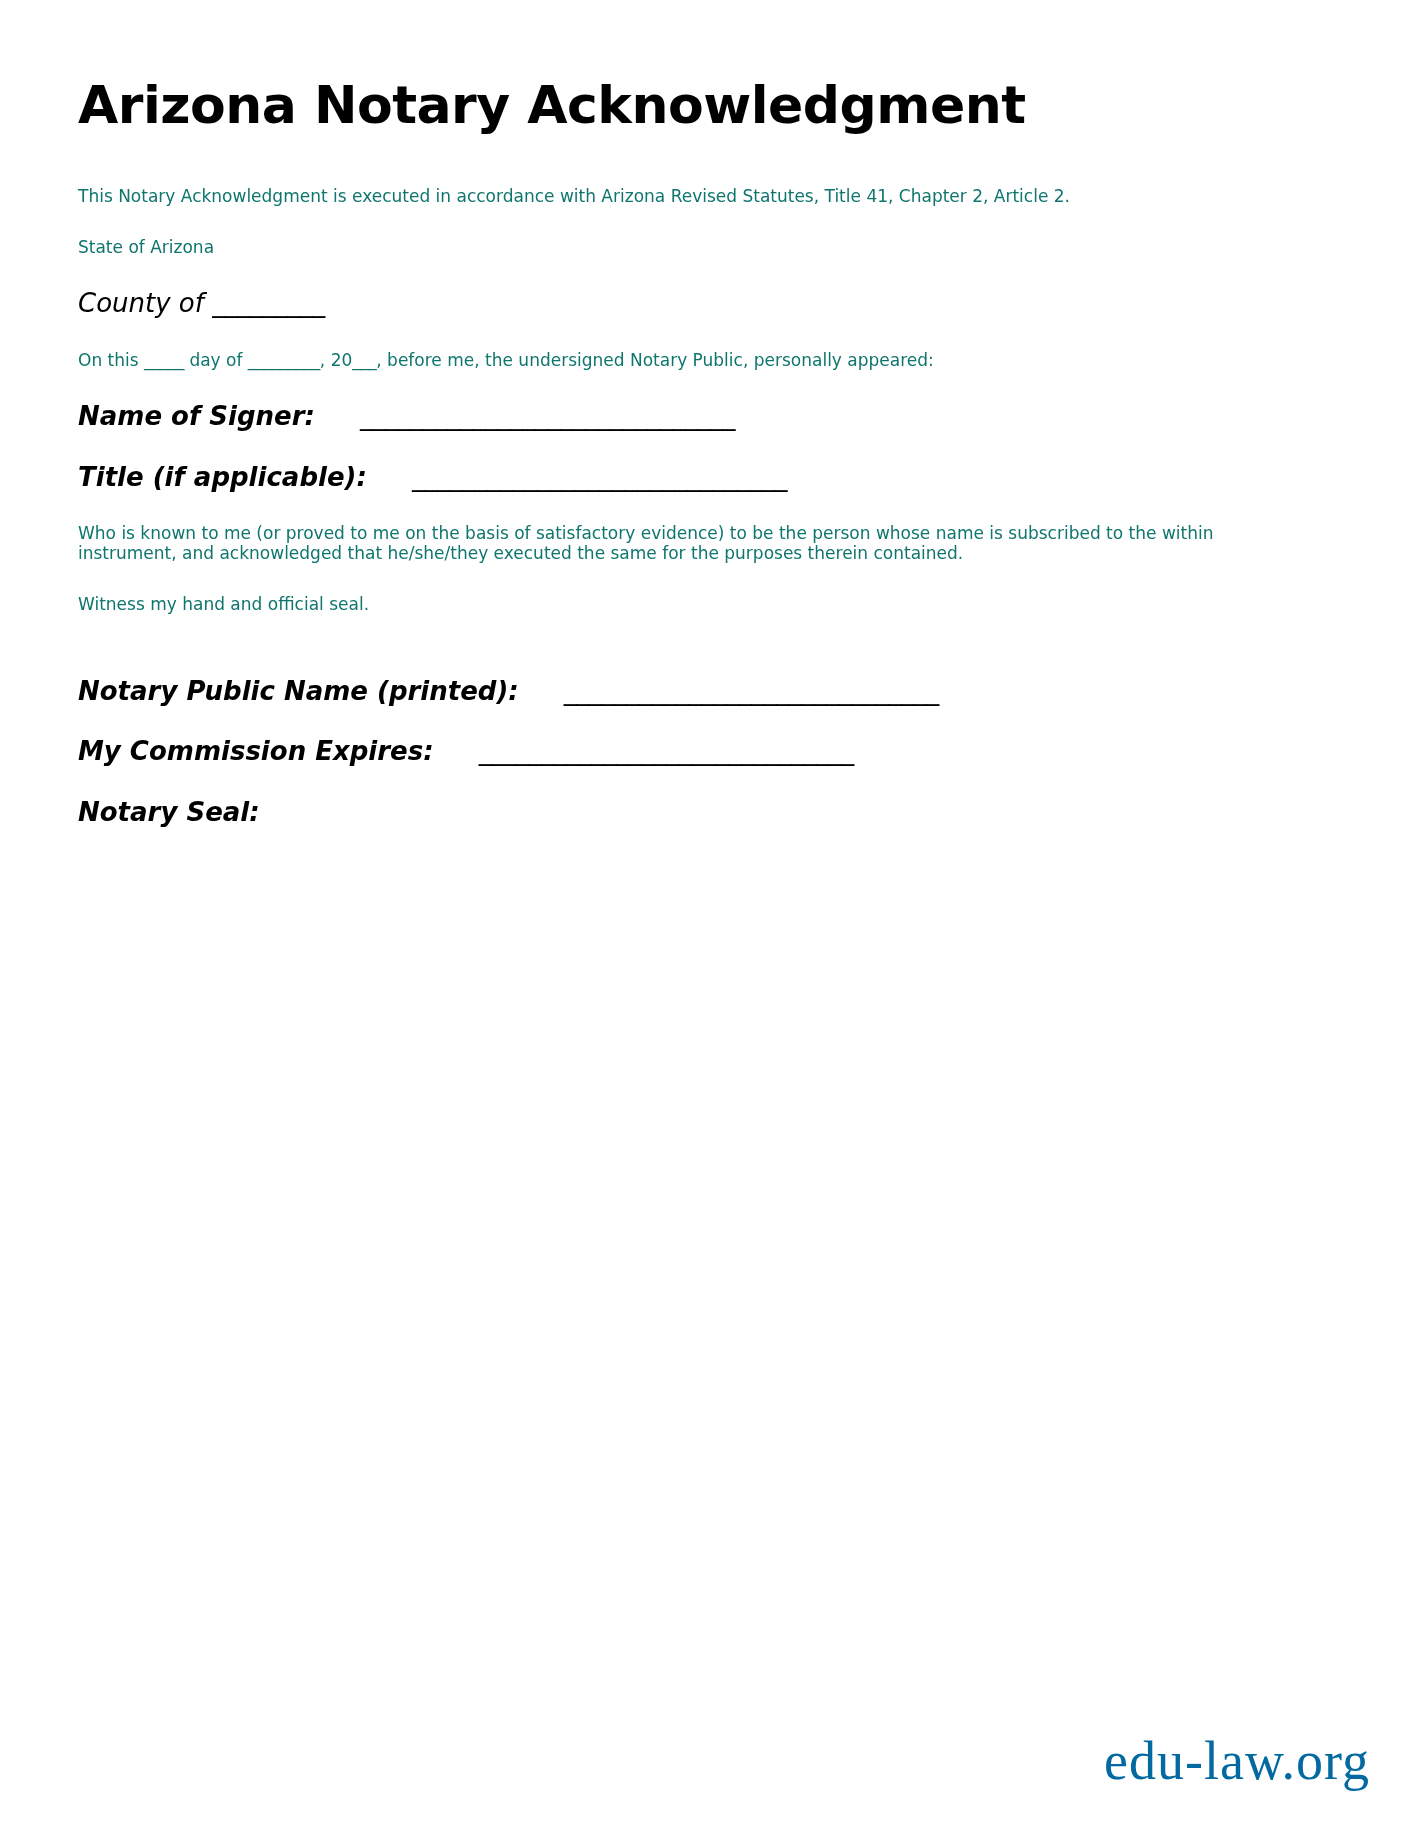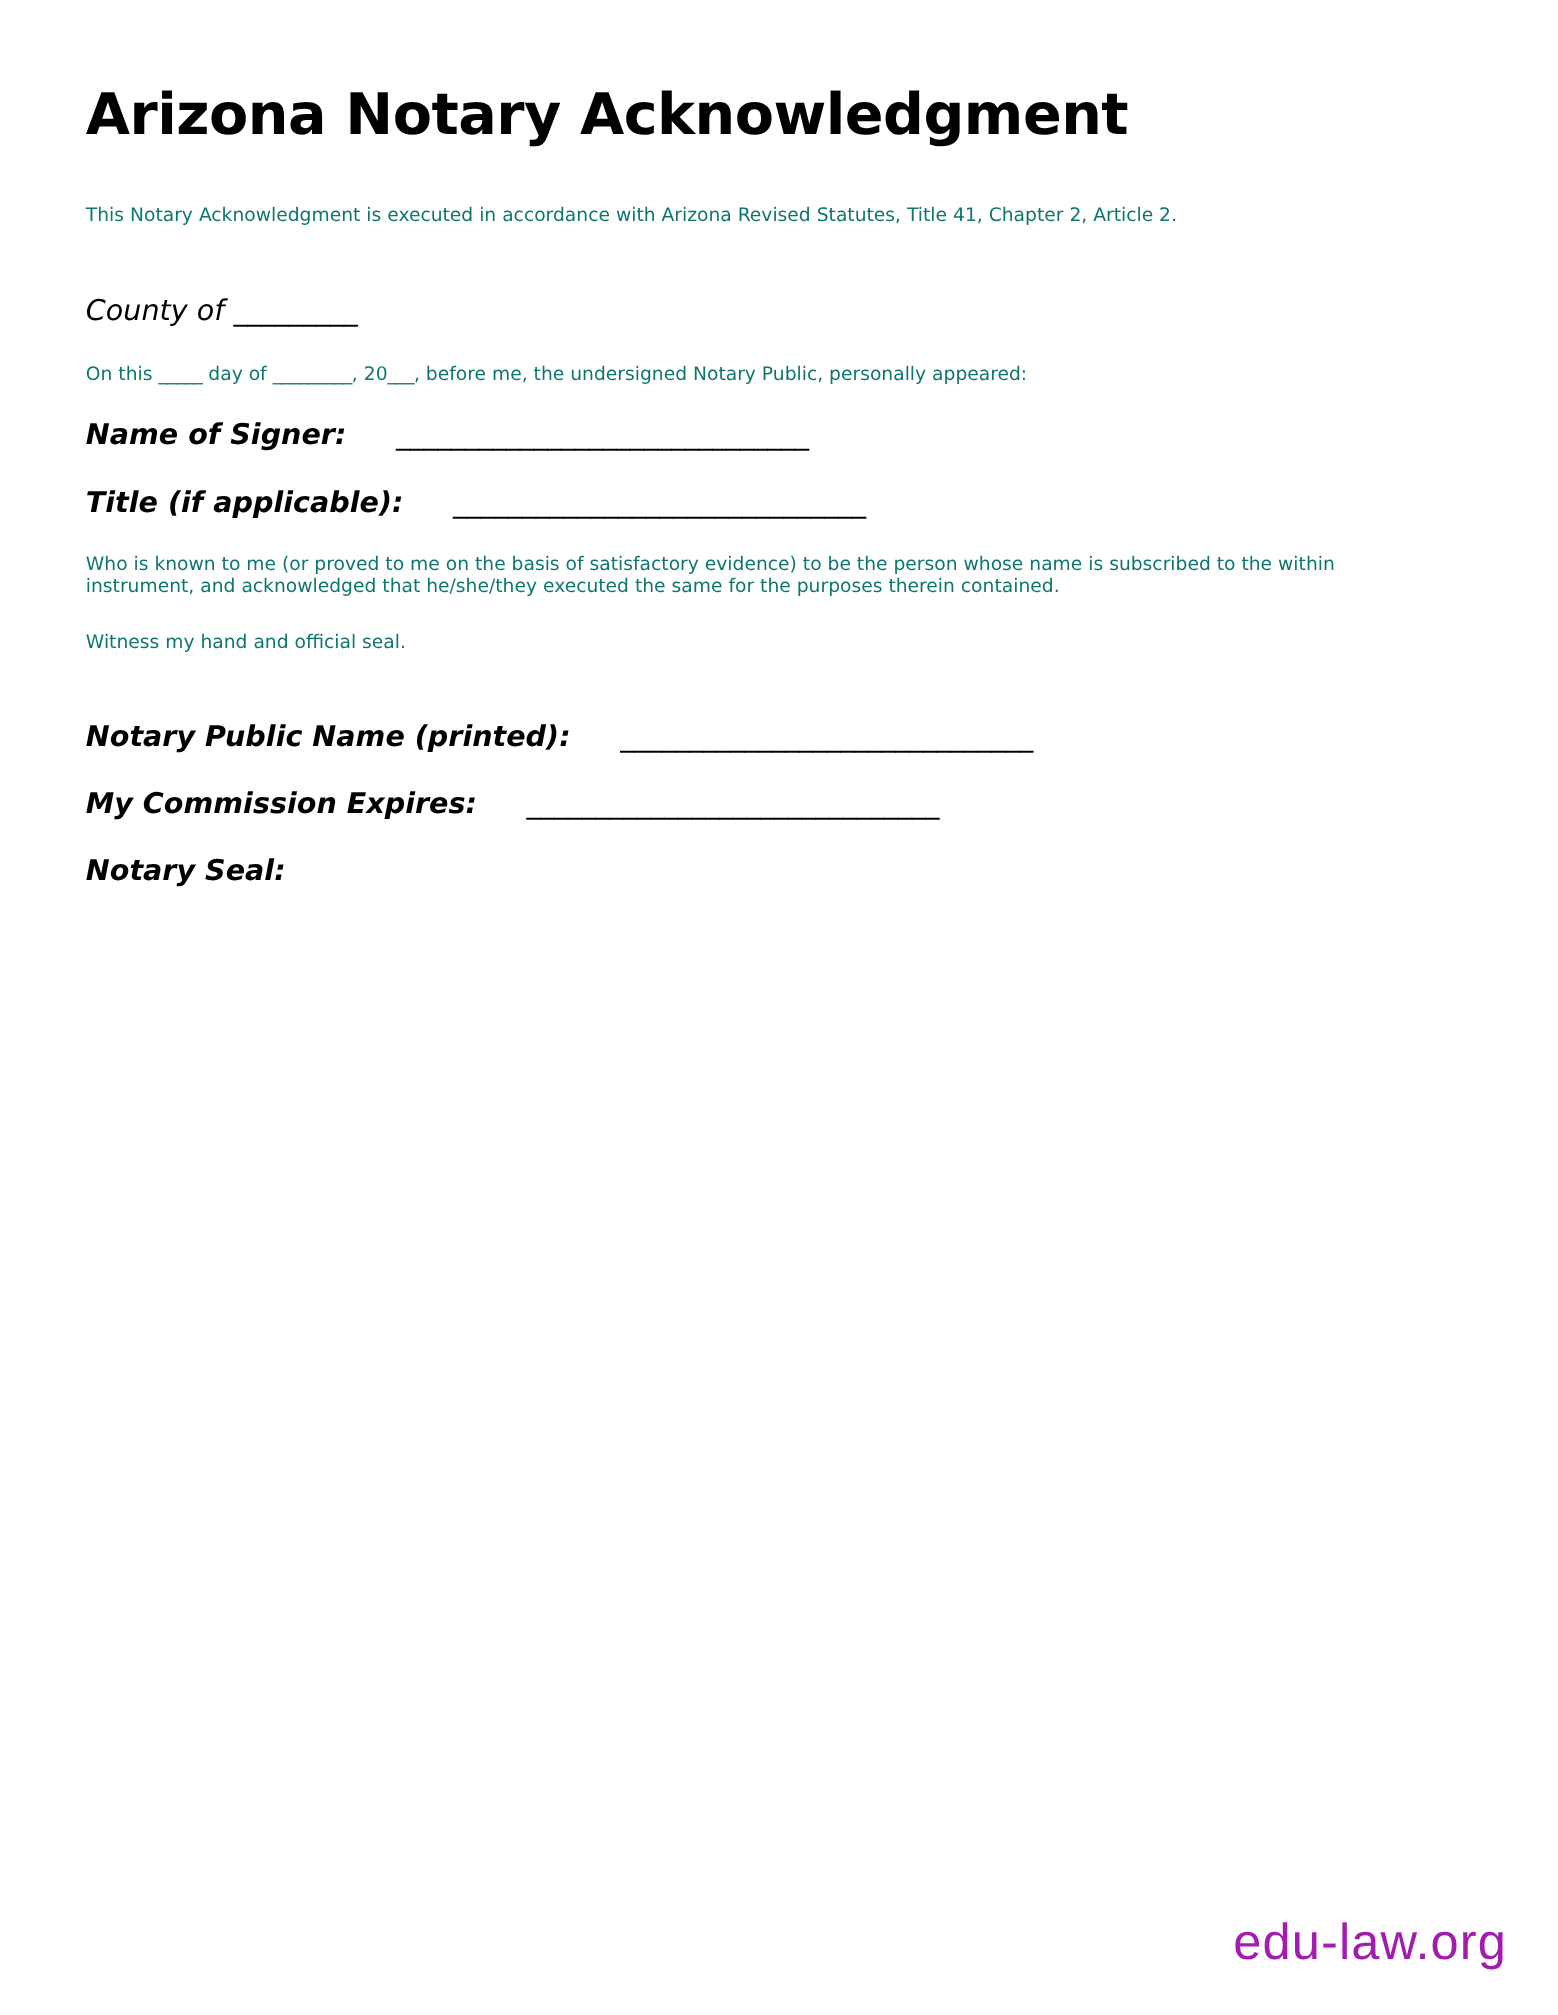--- a/index.html
+++ b/index.html
@@ -74,43 +74,44 @@
 
   .inline-blank {
     font-weight: normal;
     letter-spacing: -0.5px;
   }
 
   .footer {
     position: absolute;
     right: 70px;
     bottom: 44px;
-    font-family: Liberation Sans, sans-serif;
-    font-size: 46px;
+    font-family: Liberation Serif, serif;
+    font-size: 54px;
     letter-spacing: 1px;
-    color: #a21caf;
+    color: #0369a1;
     line-height: 1;
     white-space: nowrap;
   }
 </style>
 </head>
 <body>
 
 <div class="page">
 
   <div class="content">
 
     <h1 class="doc-title">Arizona Notary Acknowledgment</h1>
 
     <div class="gap-after-title"></div>
 
     <p class="para">This Notary Acknowledgment is executed in accordance with Arizona Revised Statutes, Title 41, Chapter 2, Article 2.</p>
 
     <div class="gap-para"></div>
 
+    <p class="para">State of Arizona</p>
 
     <div class="gap-para"></div>
 
     <p class="label-line">
       <span>County of </span><span class="inline-blank">_________</span>
     </p>
 
     <div class="gap-para"></div>
 
     <p class="para">

